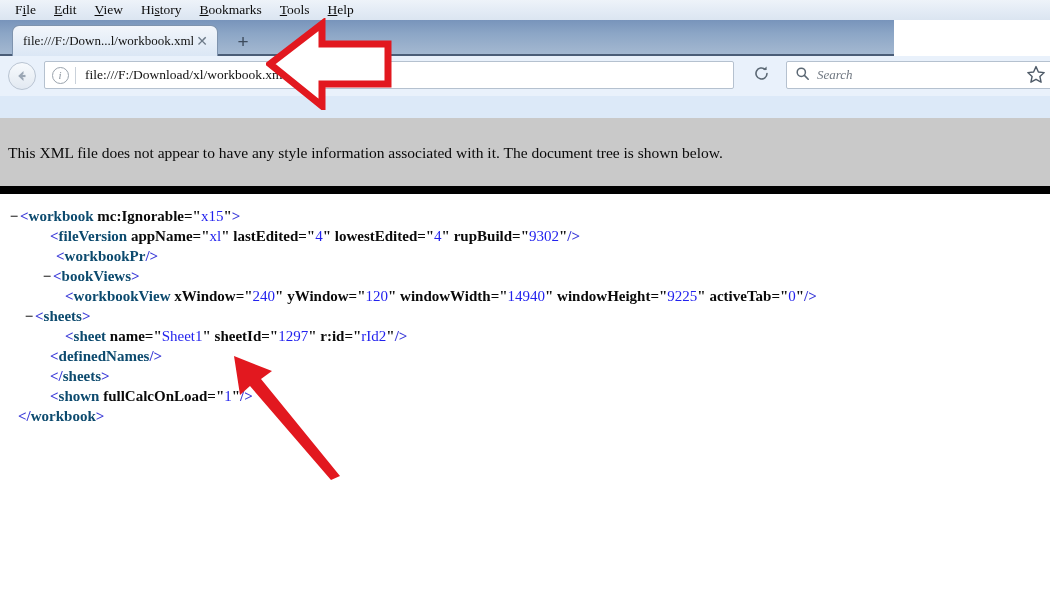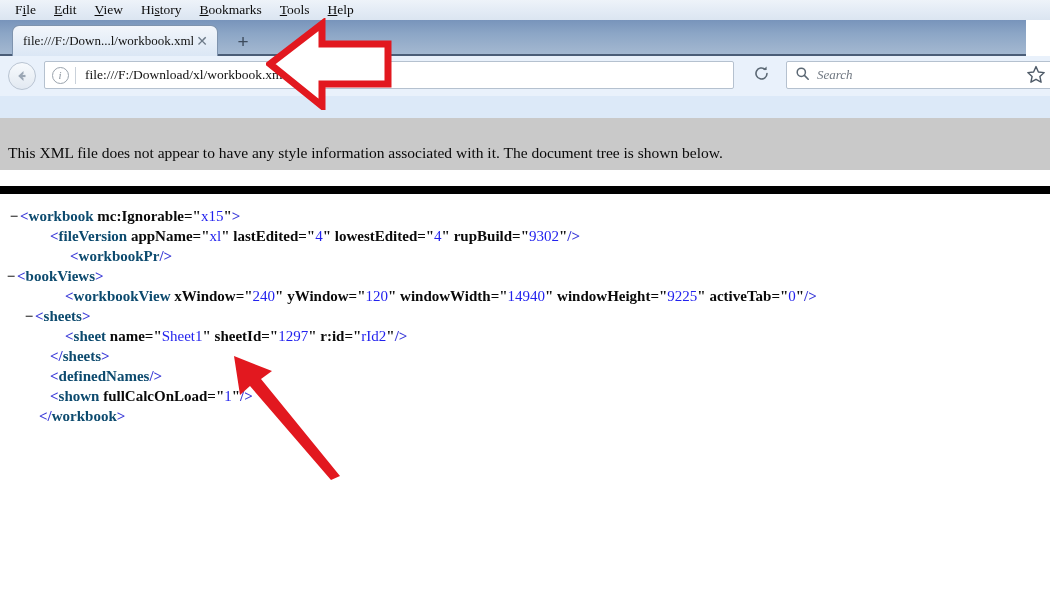--- a/index.html
+++ b/index.html
@@ -37,21 +37,21 @@
     line-height: 18px;
     white-space: nowrap;
     cursor: default;
   }
   .menu-item u { text-decoration: underline; }
 
   
   .tabstrip {
     position: absolute;
     top: 20px; left: 0;
-    width: 1026px;
+    width: 894px;
     height: 36px;
     background: linear-gradient(to bottom, #7894bb 0%, #8ca6c6 40%, #9cb2cd 80%, #a3b8d1 100%);
     border-bottom: 2px solid #4a5d77;
     box-sizing: border-box;
   }
   .tab {
     position: absolute;
     left: 12px;
     top: 5px;
     height: 31px;
@@ -198,21 +198,21 @@
     width: 1050px;
     height: 22px;
     background: #dce9f8;
   }
 
   
   .infobar {
     position: absolute;
     top: 118px; left: 0;
     width: 1050px;
-    height: 52px;
+    height: 68px;
     background: #c9c9c9;
   }
   .infobar-text {
     position: absolute;
     left: 8px;
     top: 26px;
     font-family: "Liberation Serif", serif;
     font-size: 15.5px;
     color: #0a0a0a;
     white-space: nowrap;
@@ -343,29 +343,29 @@
 
   <div class="infobar">
     <div class="infobar-text">This XML file does not appear to have any style information associated with it. The document tree is shown below.</div>
   </div>
   <div class="black-sep"></div>
 
   <div class="content">
     <div class="xml-tree" id="xmltree">
         <div class="xrow" style="padding-left: 8px;"><span class="twisty">−</span><span class="punct">&lt;</span><span class="tagname">workbook</span><span> </span><span class="attname">mc:Ignorable</span><span class="attname">=</span><span class="quote">"</span><span class="attval">x15</span><span class="quote">"</span><span class="punct">&gt;</span></div>
         <div class="xrow" style="padding-left: 38px;"><span class="twisty blank"></span><span class="punct">&lt;</span><span class="tagname">fileVersion</span><span> </span><span class="attname">appName</span><span class="attname">=</span><span class="quote">"</span><span class="attval">xl</span><span class="quote">"</span><span> </span><span class="attname">lastEdited</span><span class="attname">=</span><span class="quote">"</span><span class="attval">4</span><span class="quote">"</span><span> </span><span class="attname">lowestEdited</span><span class="attname">=</span><span class="quote">"</span><span class="attval">4</span><span class="quote">"</span><span> </span><span class="attname">rupBuild</span><span class="attname">=</span><span class="quote">"</span><span class="attval">9302</span><span class="quote">"</span><span class="punct">/&gt;</span></div>
-        <div class="xrow" style="padding-left: 58px;"><span class="twisty blank"></span><span class="punct">&lt;</span><span class="tagname">workbookPr</span><span class="punct">/&gt;</span></div>
-        <div class="xrow" style="padding-left: 5px;"><span class="twisty">−</span><span class="punct">&lt;</span><span class="tagname">bookViews</span><span class="punct">&gt;</span></div>
+        <div class="xrow" style="padding-left: 44px;"><span class="twisty blank"></span><span class="punct">&lt;</span><span class="tagname">workbookPr</span><span class="punct">/&gt;</span></div>
+        <div class="xrow" style="padding-left: 41px;"><span class="twisty">−</span><span class="punct">&lt;</span><span class="tagname">bookViews</span><span class="punct">&gt;</span></div>
         <div class="xrow" style="padding-left: 53px;"><span class="twisty blank"></span><span class="punct">&lt;</span><span class="tagname">workbookView</span><span> </span><span class="attname">xWindow</span><span class="attname">=</span><span class="quote">"</span><span class="attval">240</span><span class="quote">"</span><span> </span><span class="attname">yWindow</span><span class="attname">=</span><span class="quote">"</span><span class="attval">120</span><span class="quote">"</span><span> </span><span class="attname">windowWidth</span><span class="attname">=</span><span class="quote">"</span><span class="attval">14940</span><span class="quote">"</span><span> </span><span class="attname">windowHeight</span><span class="attname">=</span><span class="quote">"</span><span class="attval">9225</span><span class="quote">"</span><span> </span><span class="attname">activeTab</span><span class="attname">=</span><span class="quote">"</span><span class="attval">0</span><span class="quote">"</span><span class="punct">/&gt;</span></div>
         <div class="xrow" style="padding-left: 23px;"><span class="twisty">−</span><span class="punct">&lt;</span><span class="tagname">sheets</span><span class="punct">&gt;</span></div>
         <div class="xrow" style="padding-left: 53px;"><span class="twisty blank"></span><span class="punct">&lt;</span><span class="tagname">sheet</span><span> </span><span class="attname">name</span><span class="attname">=</span><span class="quote">"</span><span class="attval">Sheet1</span><span class="quote">"</span><span> </span><span class="attname">sheetId</span><span class="attname">=</span><span class="quote">"</span><span class="attval">1297</span><span class="quote">"</span><span> </span><span class="attname">r:id</span><span class="attname">=</span><span class="quote">"</span><span class="attval">rId2</span><span class="quote">"</span><span class="punct">/&gt;</span></div>
+        <div class="xrow" style="padding-left: 38px;"><span class="twisty blank"></span><span class="punct">&lt;</span><span class="tagname">definedNames</span><span class="punct">/&gt;</span></div>
         <div class="xrow" style="padding-left: 38px;"><span class="twisty blank"></span><span class="punct">&lt;/</span><span class="tagname">sheets</span><span class="punct">&gt;</span></div>
-        <div class="xrow" style="padding-left: 38px;"><span class="twisty blank"></span><span class="punct">&lt;</span><span class="tagname">definedNames</span><span class="punct">/&gt;</span></div>
         <div class="xrow" style="padding-left: 38px;"><span class="twisty blank"></span><span class="punct">&lt;</span><span class="tagname">shown</span><span> </span><span class="attname">fullCalcOnLoad</span><span class="attname">=</span><span class="quote">"</span><span class="attval">1</span><span class="quote">"</span><span class="punct">/&gt;</span></div>
-        <div class="xrow" style="padding-left: 27px;"><span class="twisty blank"></span><span class="punct">&lt;/</span><span class="tagname">workbook</span><span class="punct">&gt;</span></div>
+        <div class="xrow" style="padding-left: 6px;"><span class="twisty blank"></span><span class="punct">&lt;/</span><span class="tagname">workbook</span><span class="punct">&gt;</span></div>
       </div>
 
   </div>
 
   <span class="arrow-left-svg">
     <svg width="130" height="92" viewBox="0 0 130 92">
       <path d="M4 46 L56 6 L56 26 L122 26 L122 66 L56 66 L56 88 Z" fill="#ffffff" stroke="#e2181f" stroke-width="7" stroke-linejoin="miter"></path>
     </svg>
   </span>
 

